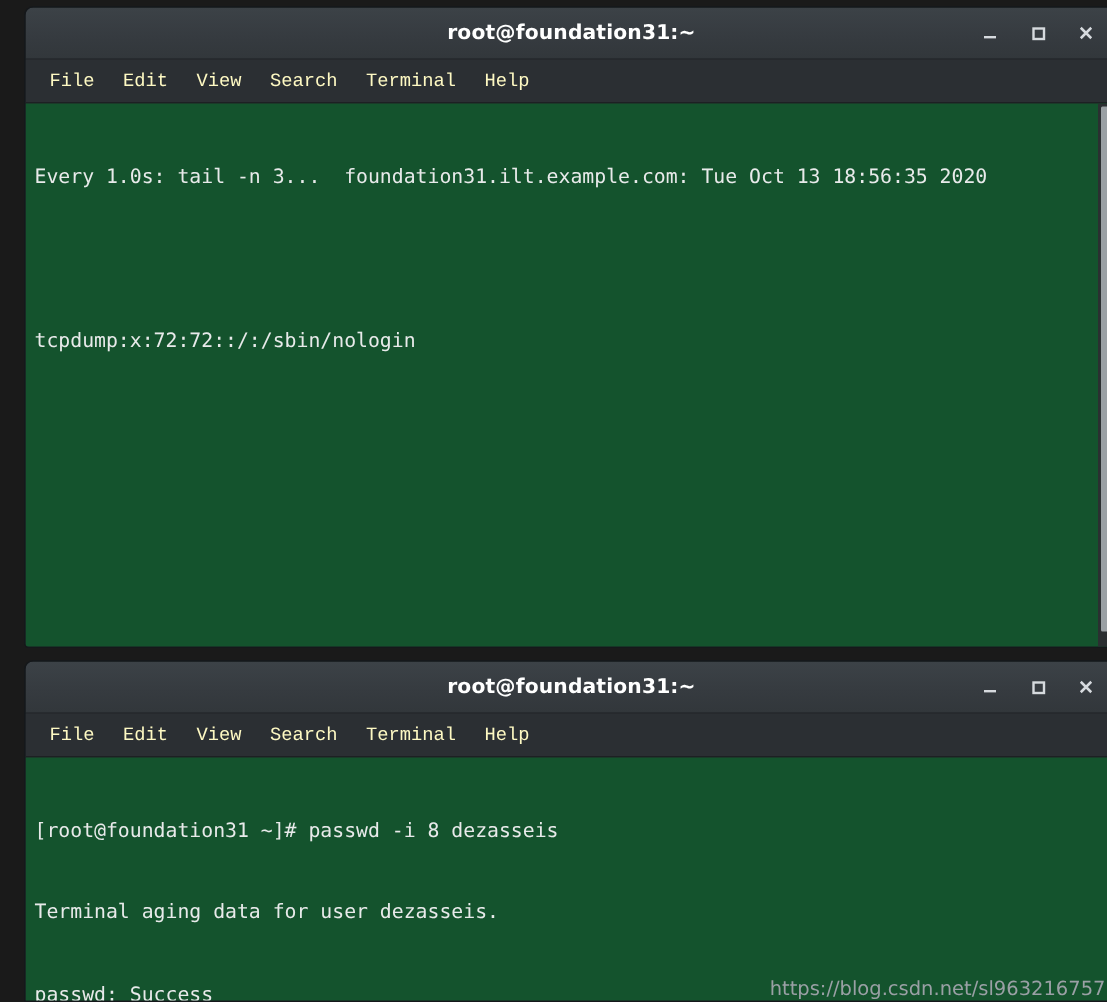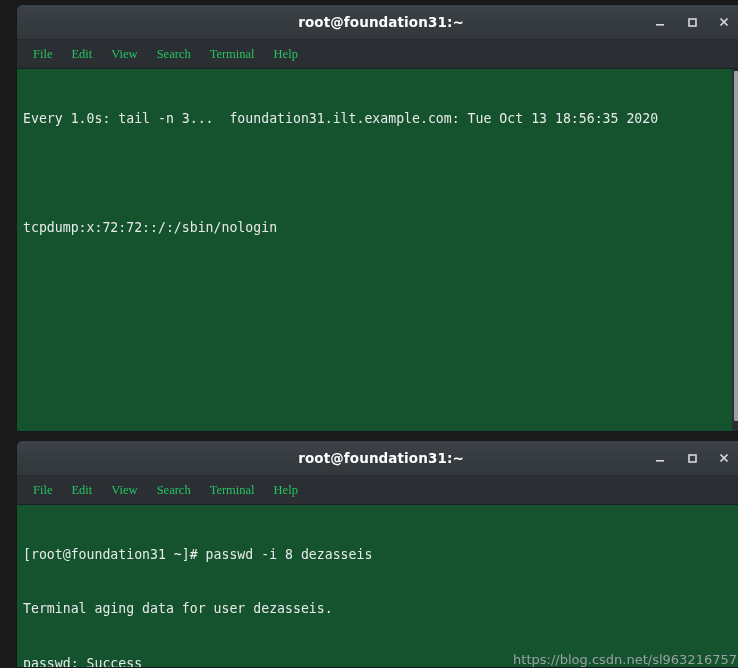--- a/index.html
+++ b/index.html
@@ -85,22 +85,22 @@
   .menubar {
     height: 28px;
     background: #2b2f33;
     border-bottom: 1px solid #1d2023;
     display: flex;
     align-items: center;
     padding-left: 8px;
     gap: 3px;
   }
   .menu-item {
-    color: #22c55e;
-    font-family: Liberation Serif, serif;
+    color: #fef9c3;
+    font-family: Liberation Mono, monospace;
     font-size: 12.5px;
     padding: 3px 8px;
     border-radius: 3px;
     white-space: nowrap;
     user-select: none;
   }
 
   
   .term-wrap {
     position: relative;

